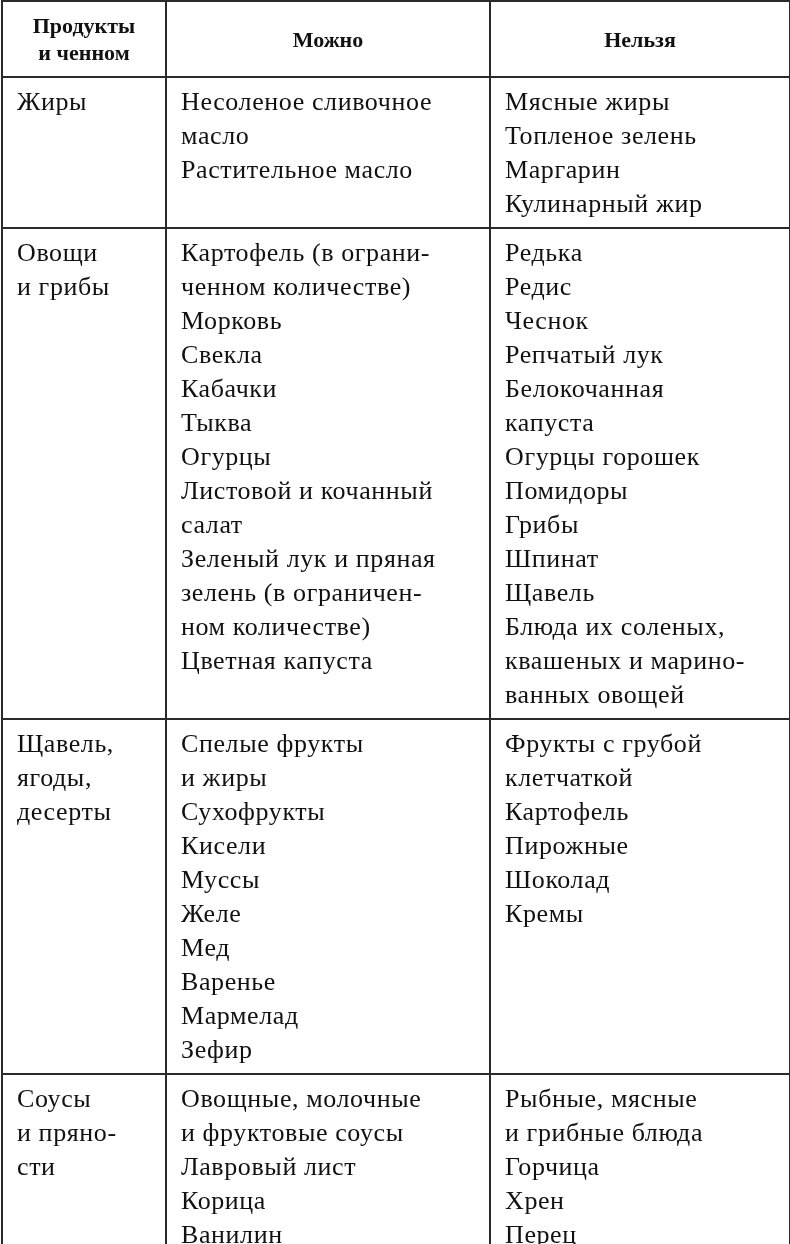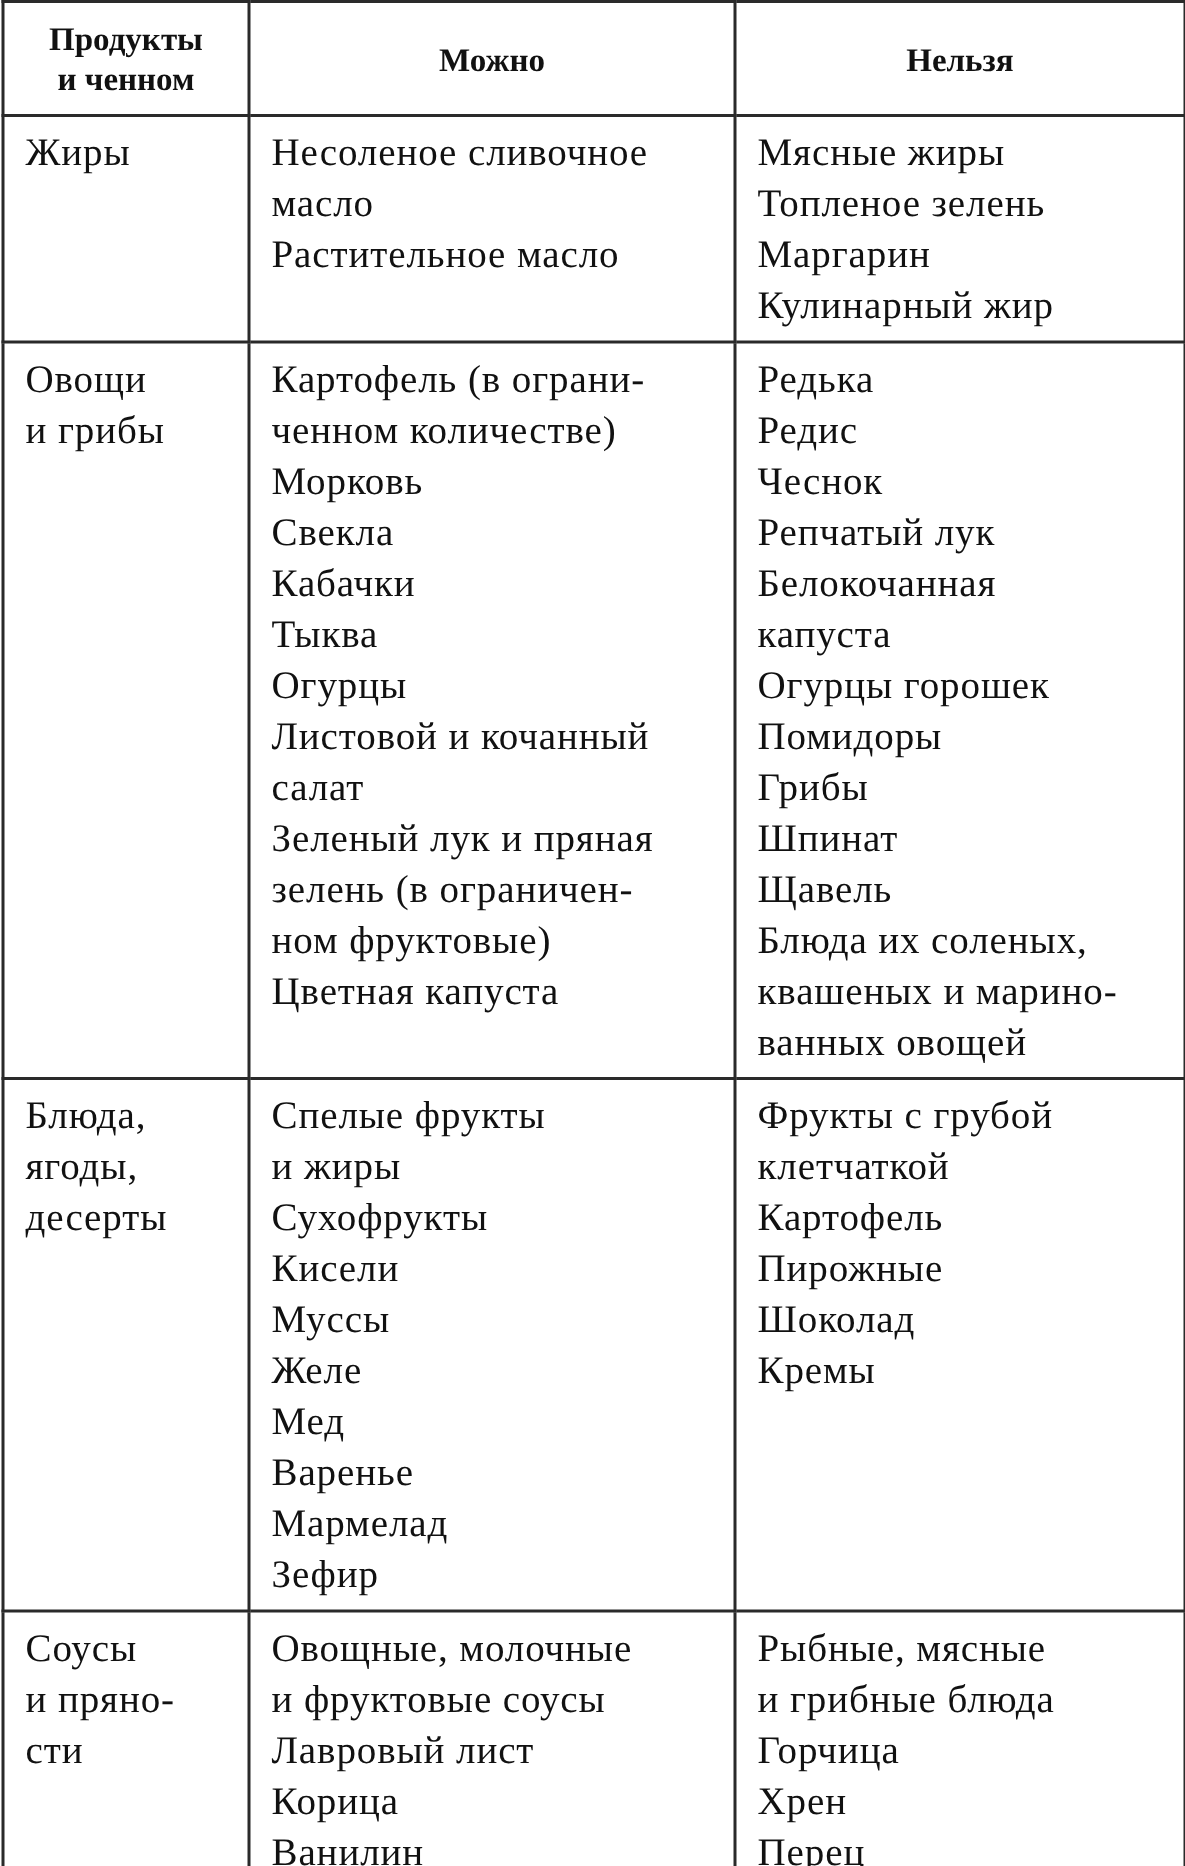--- a/index.html
+++ b/index.html
@@ -71,21 +71,21 @@
             <div>ченном количестве)</div>
             <div>Морковь</div>
             <div>Свекла</div>
             <div>Кабачки</div>
             <div>Тыква</div>
             <div>Огурцы</div>
             <div>Листовой и кочанный</div>
             <div>салат</div>
             <div>Зеленый лук и пряная</div>
             <div>зелень (в ограничен-</div>
-            <div>ном фруктовые)</div>
+            <div>ном количестве)</div>
             <div>Цветная капуста</div>
           </div>
         </td>
         <td>
           <div class="cell">
             <div>Редька</div>
             <div>Редис</div>
             <div>Чеснок</div>
             <div>Репчатый лук</div>
             <div>Белокочанная</div>
@@ -97,21 +97,21 @@
             <div>Щавель</div>
             <div>Блюда их соленых,</div>
             <div>квашеных и марино-</div>
             <div>ванных овощей</div>
           </div>
         </td>
       </tr>
       <tr style="height: 350px;">
         <td>
           <div class="cell">
-            <div>Блюда,</div>
+            <div>Щавель,</div>
             <div>ягоды,</div>
             <div>десерты</div>
           </div>
         </td>
         <td>
           <div class="cell">
             <div>Спелые фрукты</div>
             <div>и жиры</div>
             <div>Сухофрукты</div>
             <div>Кисели</div>

